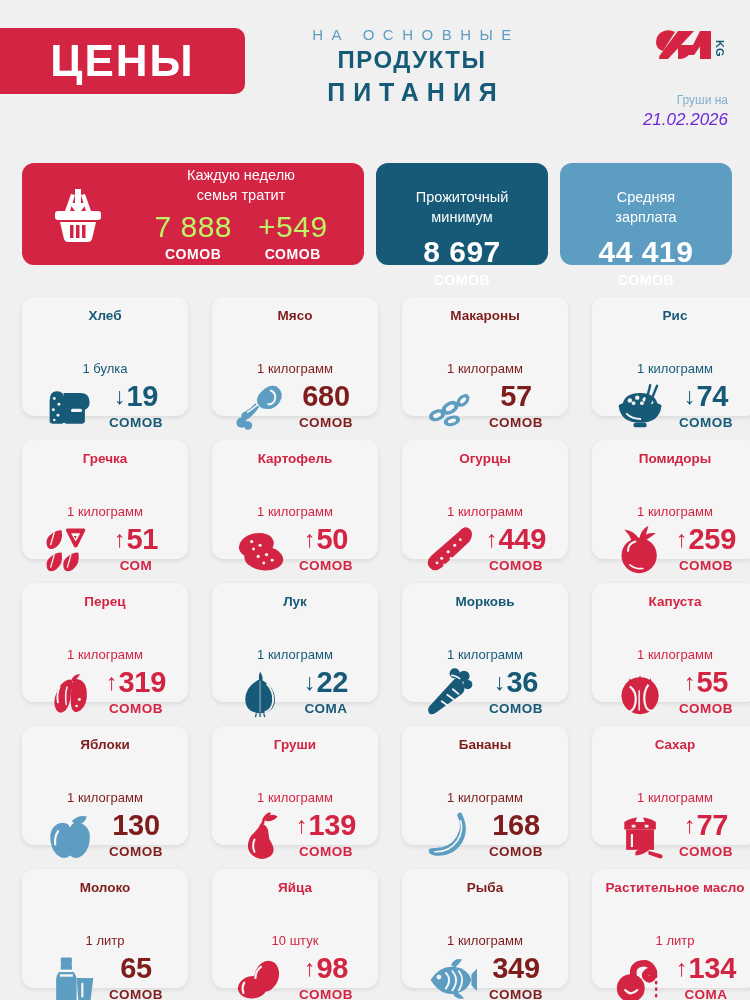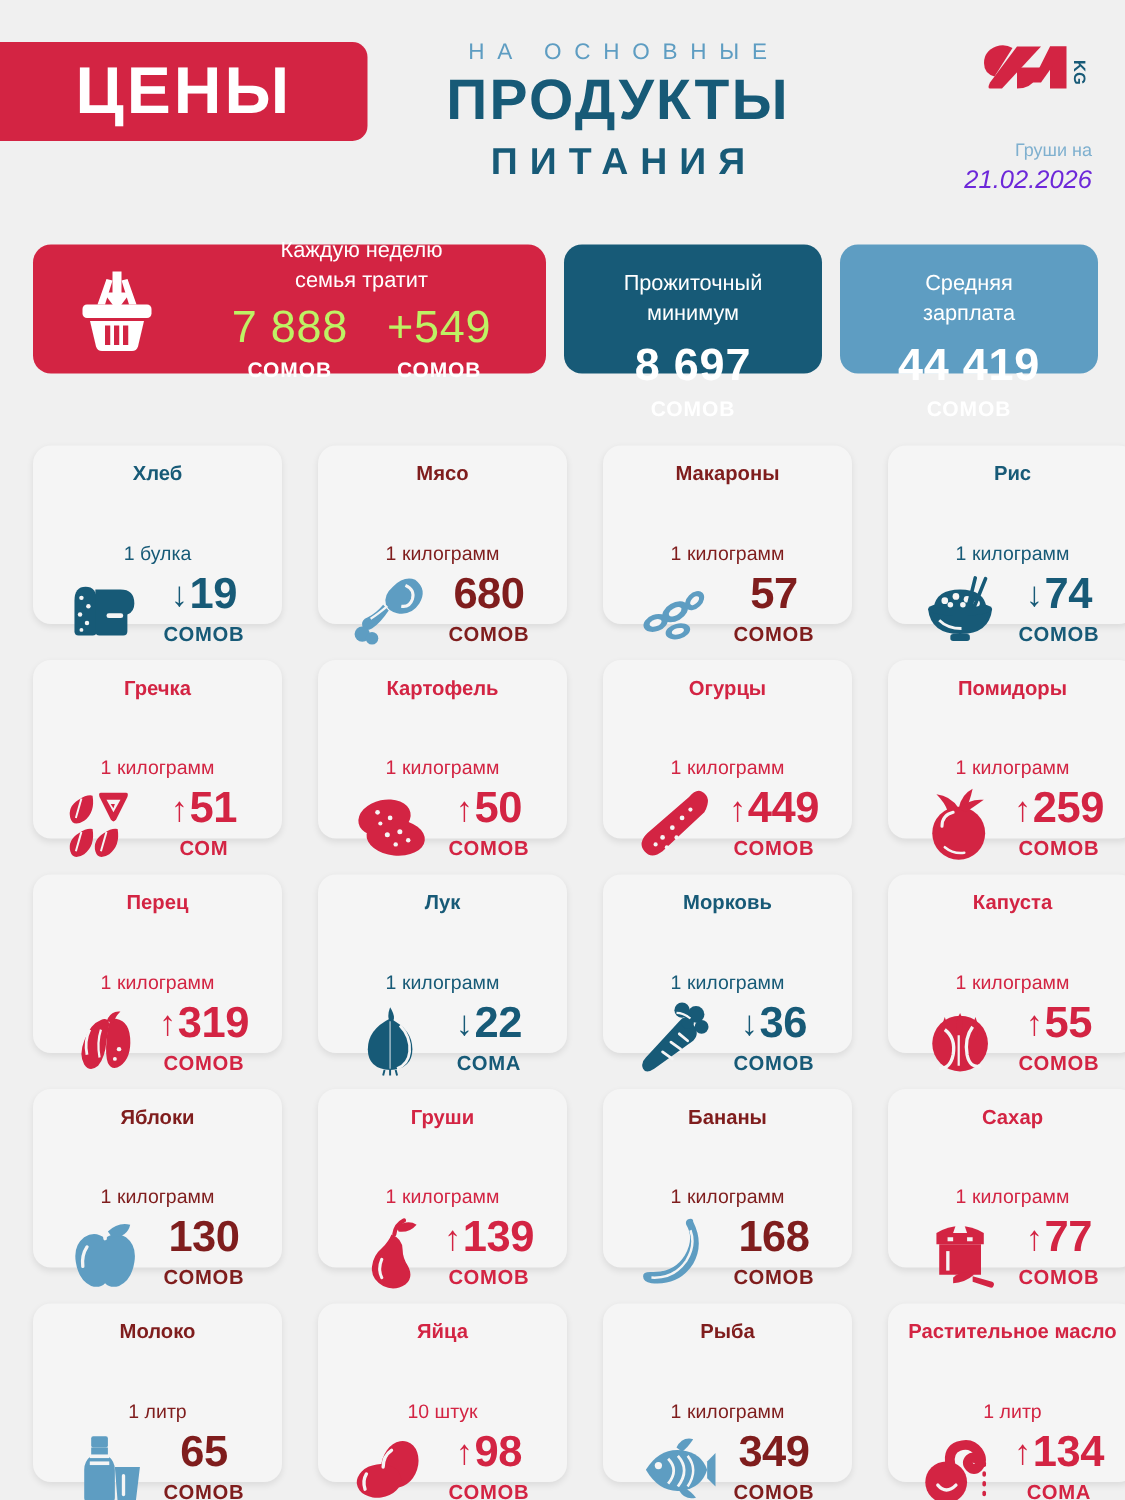--- a/index.html
+++ b/index.html
@@ -23,35 +23,35 @@
   .title-badge span {
     color: #ffffff; font-size: 44px; font-weight: 700;
     letter-spacing: 2px; line-height: 1;
   }
   .head-mid { position: absolute; left: 262px; top: 26px; width: 300px; text-align: center; }
   .head-small {
     color: #5e9dc2; font-size: 15px; font-weight: 400;
     letter-spacing: 8.5px; line-height: 1.2; text-indent: 8px;
   }
   .head-big {
-    color: #175a77; font-size: 38px; font-weight: 700;
+    color: #175a77; font-size: 24px; font-weight: 700;
     letter-spacing: 1.5px; line-height: 1.15; margin-top: 2px;
   }
   .head-mid2 {
     color: #175a77; font-size: 25px; font-weight: 700;
     letter-spacing: 8px; line-height: 1.2; text-indent: 8px; margin-top: 3px;
   }
   .logo { position: absolute; right: 22px; top: 26px; width: 74px; height: 40px; }
   .date-block { position: absolute; right: 22px; top: 92px; text-align: right; }
   .date-label { color: #7fb0cf; font-size: 12px; line-height: 1.4; }
   .date-value { color: #6d28d9; font-size: 17px; line-height: 1.3; font-style: italic; }
 
   
   .summary { position: absolute; left: 22px; top: 163px; display: flex; gap: 12px; }
-  .sum-card { border-radius: 12px; height: 86px; position: relative; }
+  .sum-card { border-radius: 12px; height: 102px; position: relative; }
   .sum-red { width: 342px; background: #d32443; display: flex; align-items: center; }
   .sum-navy { width: 172px; background: #175a77; }
   .sum-blue { width: 172px; background: #5e9dc2; }
   .basket-wrap { width: 112px; display: flex; align-items: center; justify-content: center; }
   .sum-red-body { flex: 1; padding-right: 16px; text-align: center; }
   .sum-red-label {
     color: #ffffff; font-size: 14.5px; line-height: 1.35; font-weight: 400;
     margin-bottom: 6px;
   }
   .sum-red-figs { display: flex; justify-content: center; gap: 26px; }

